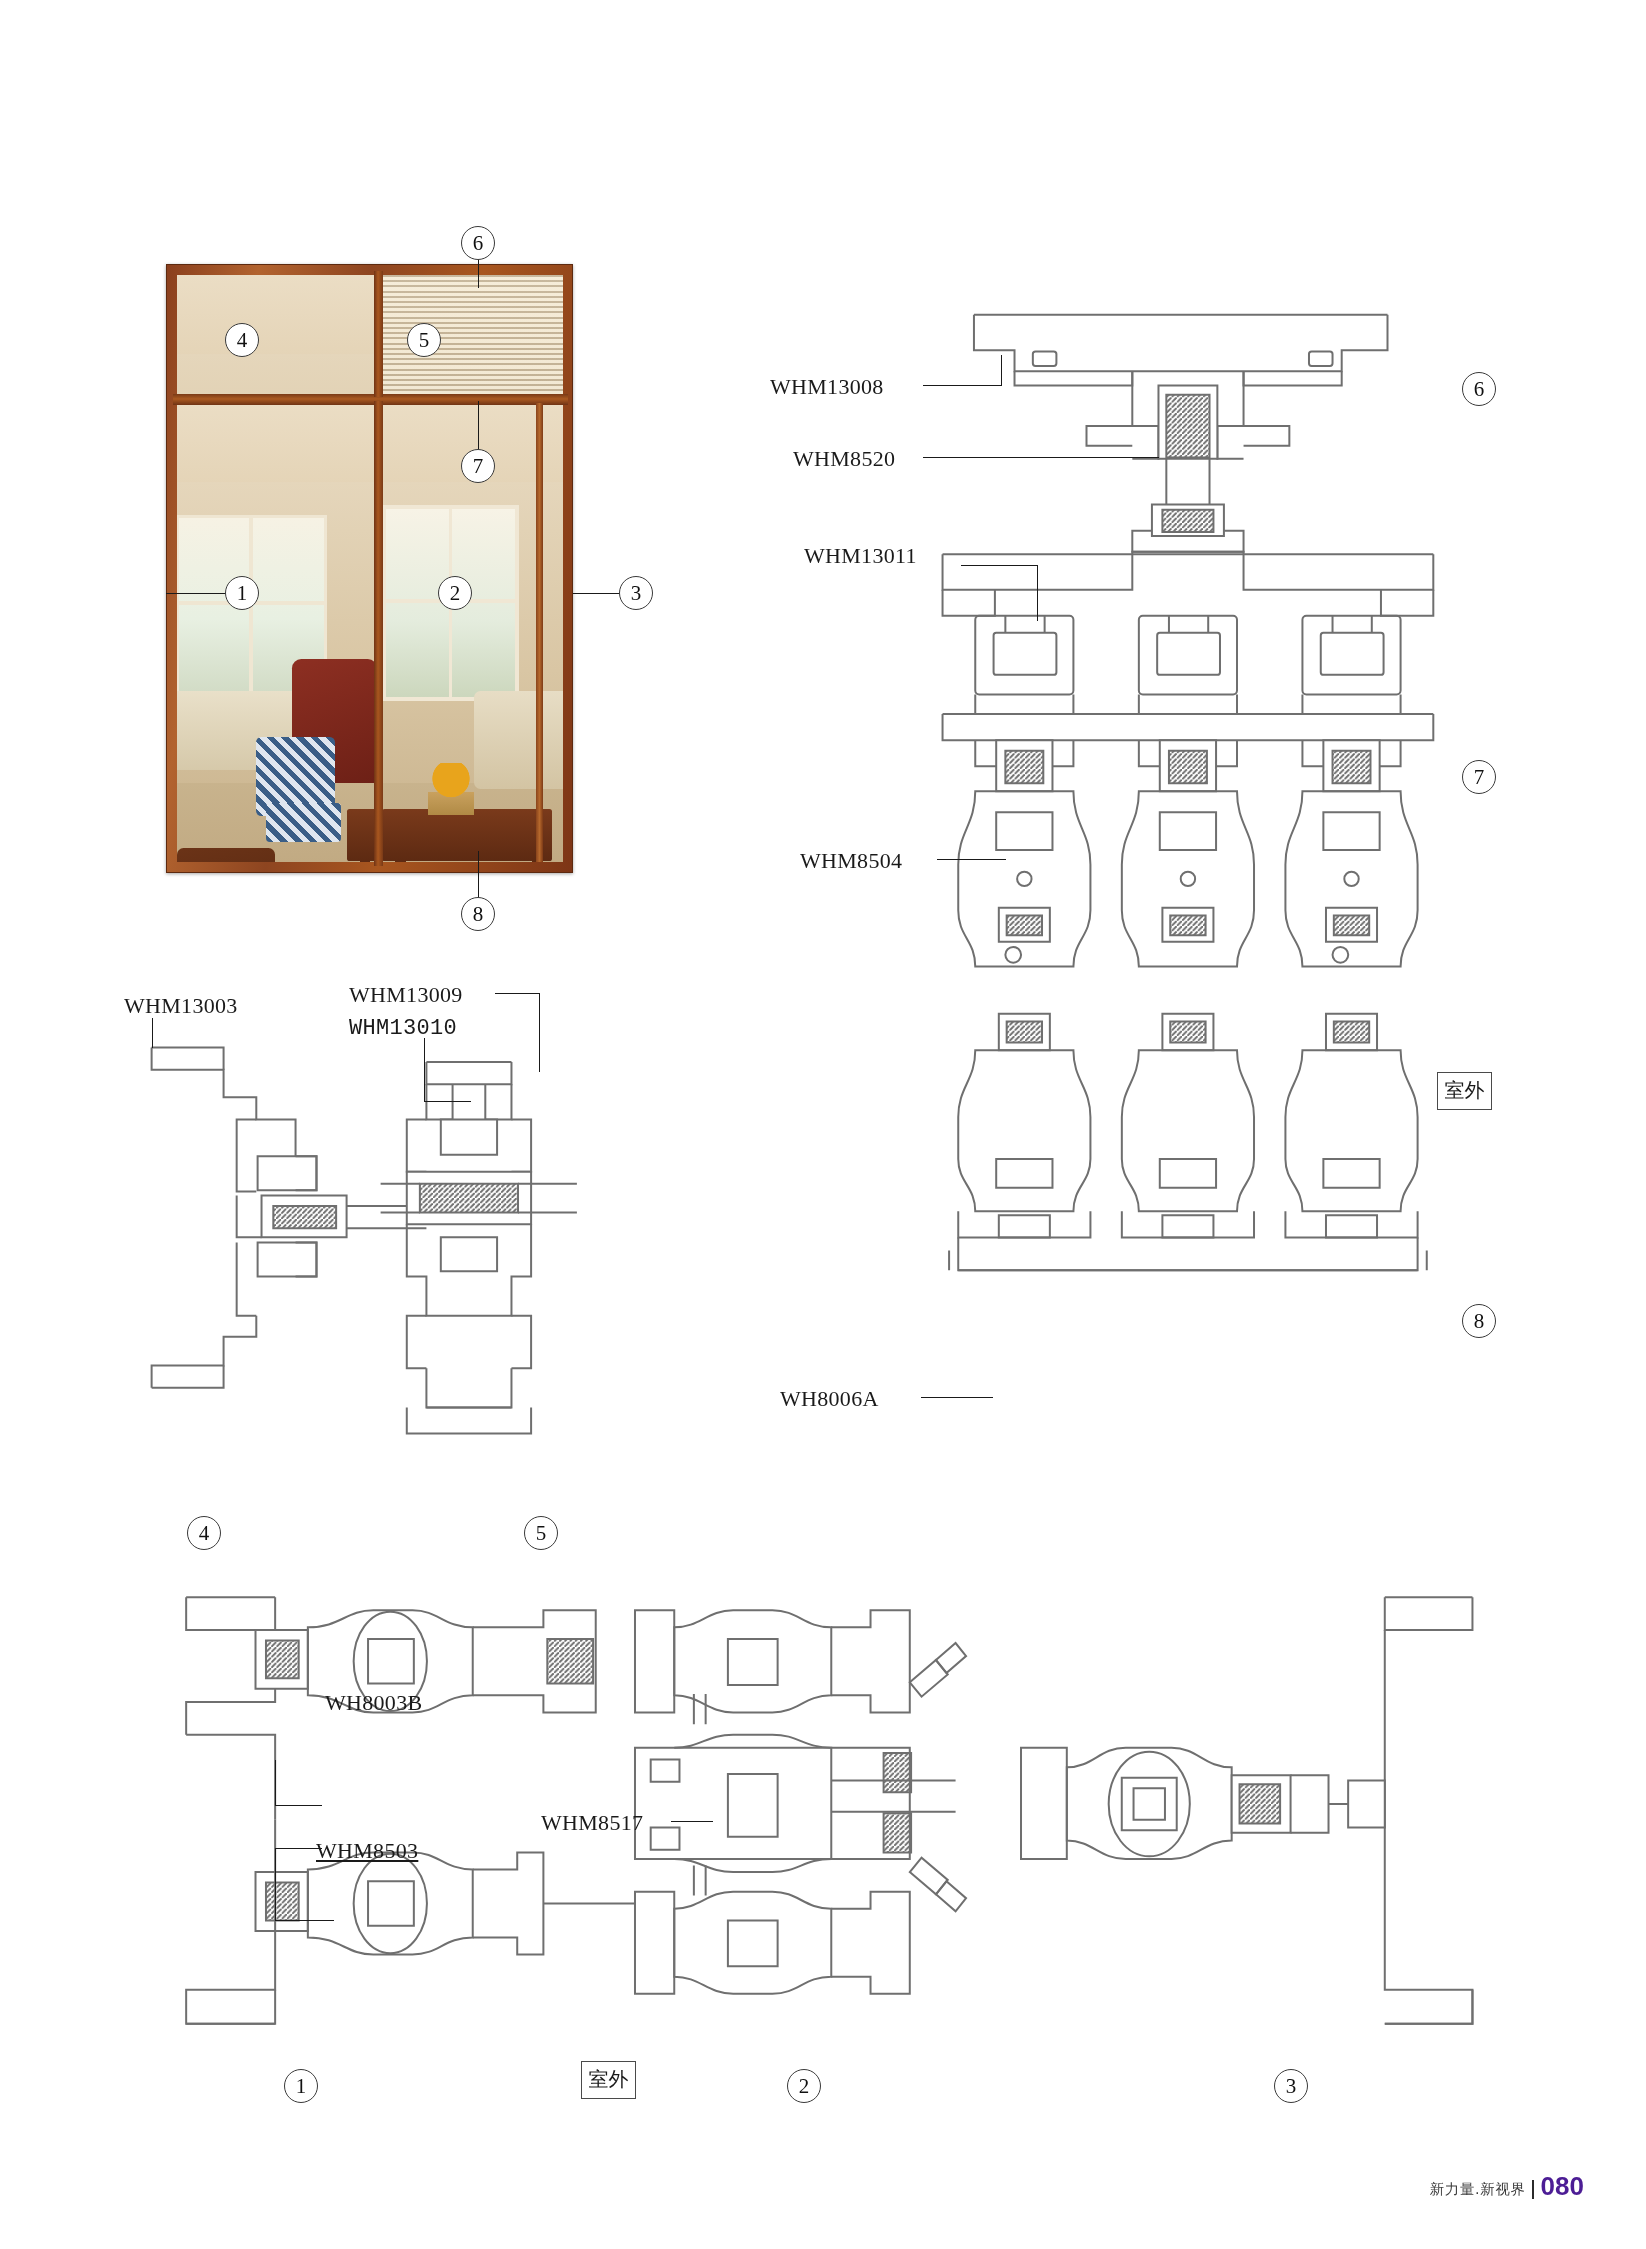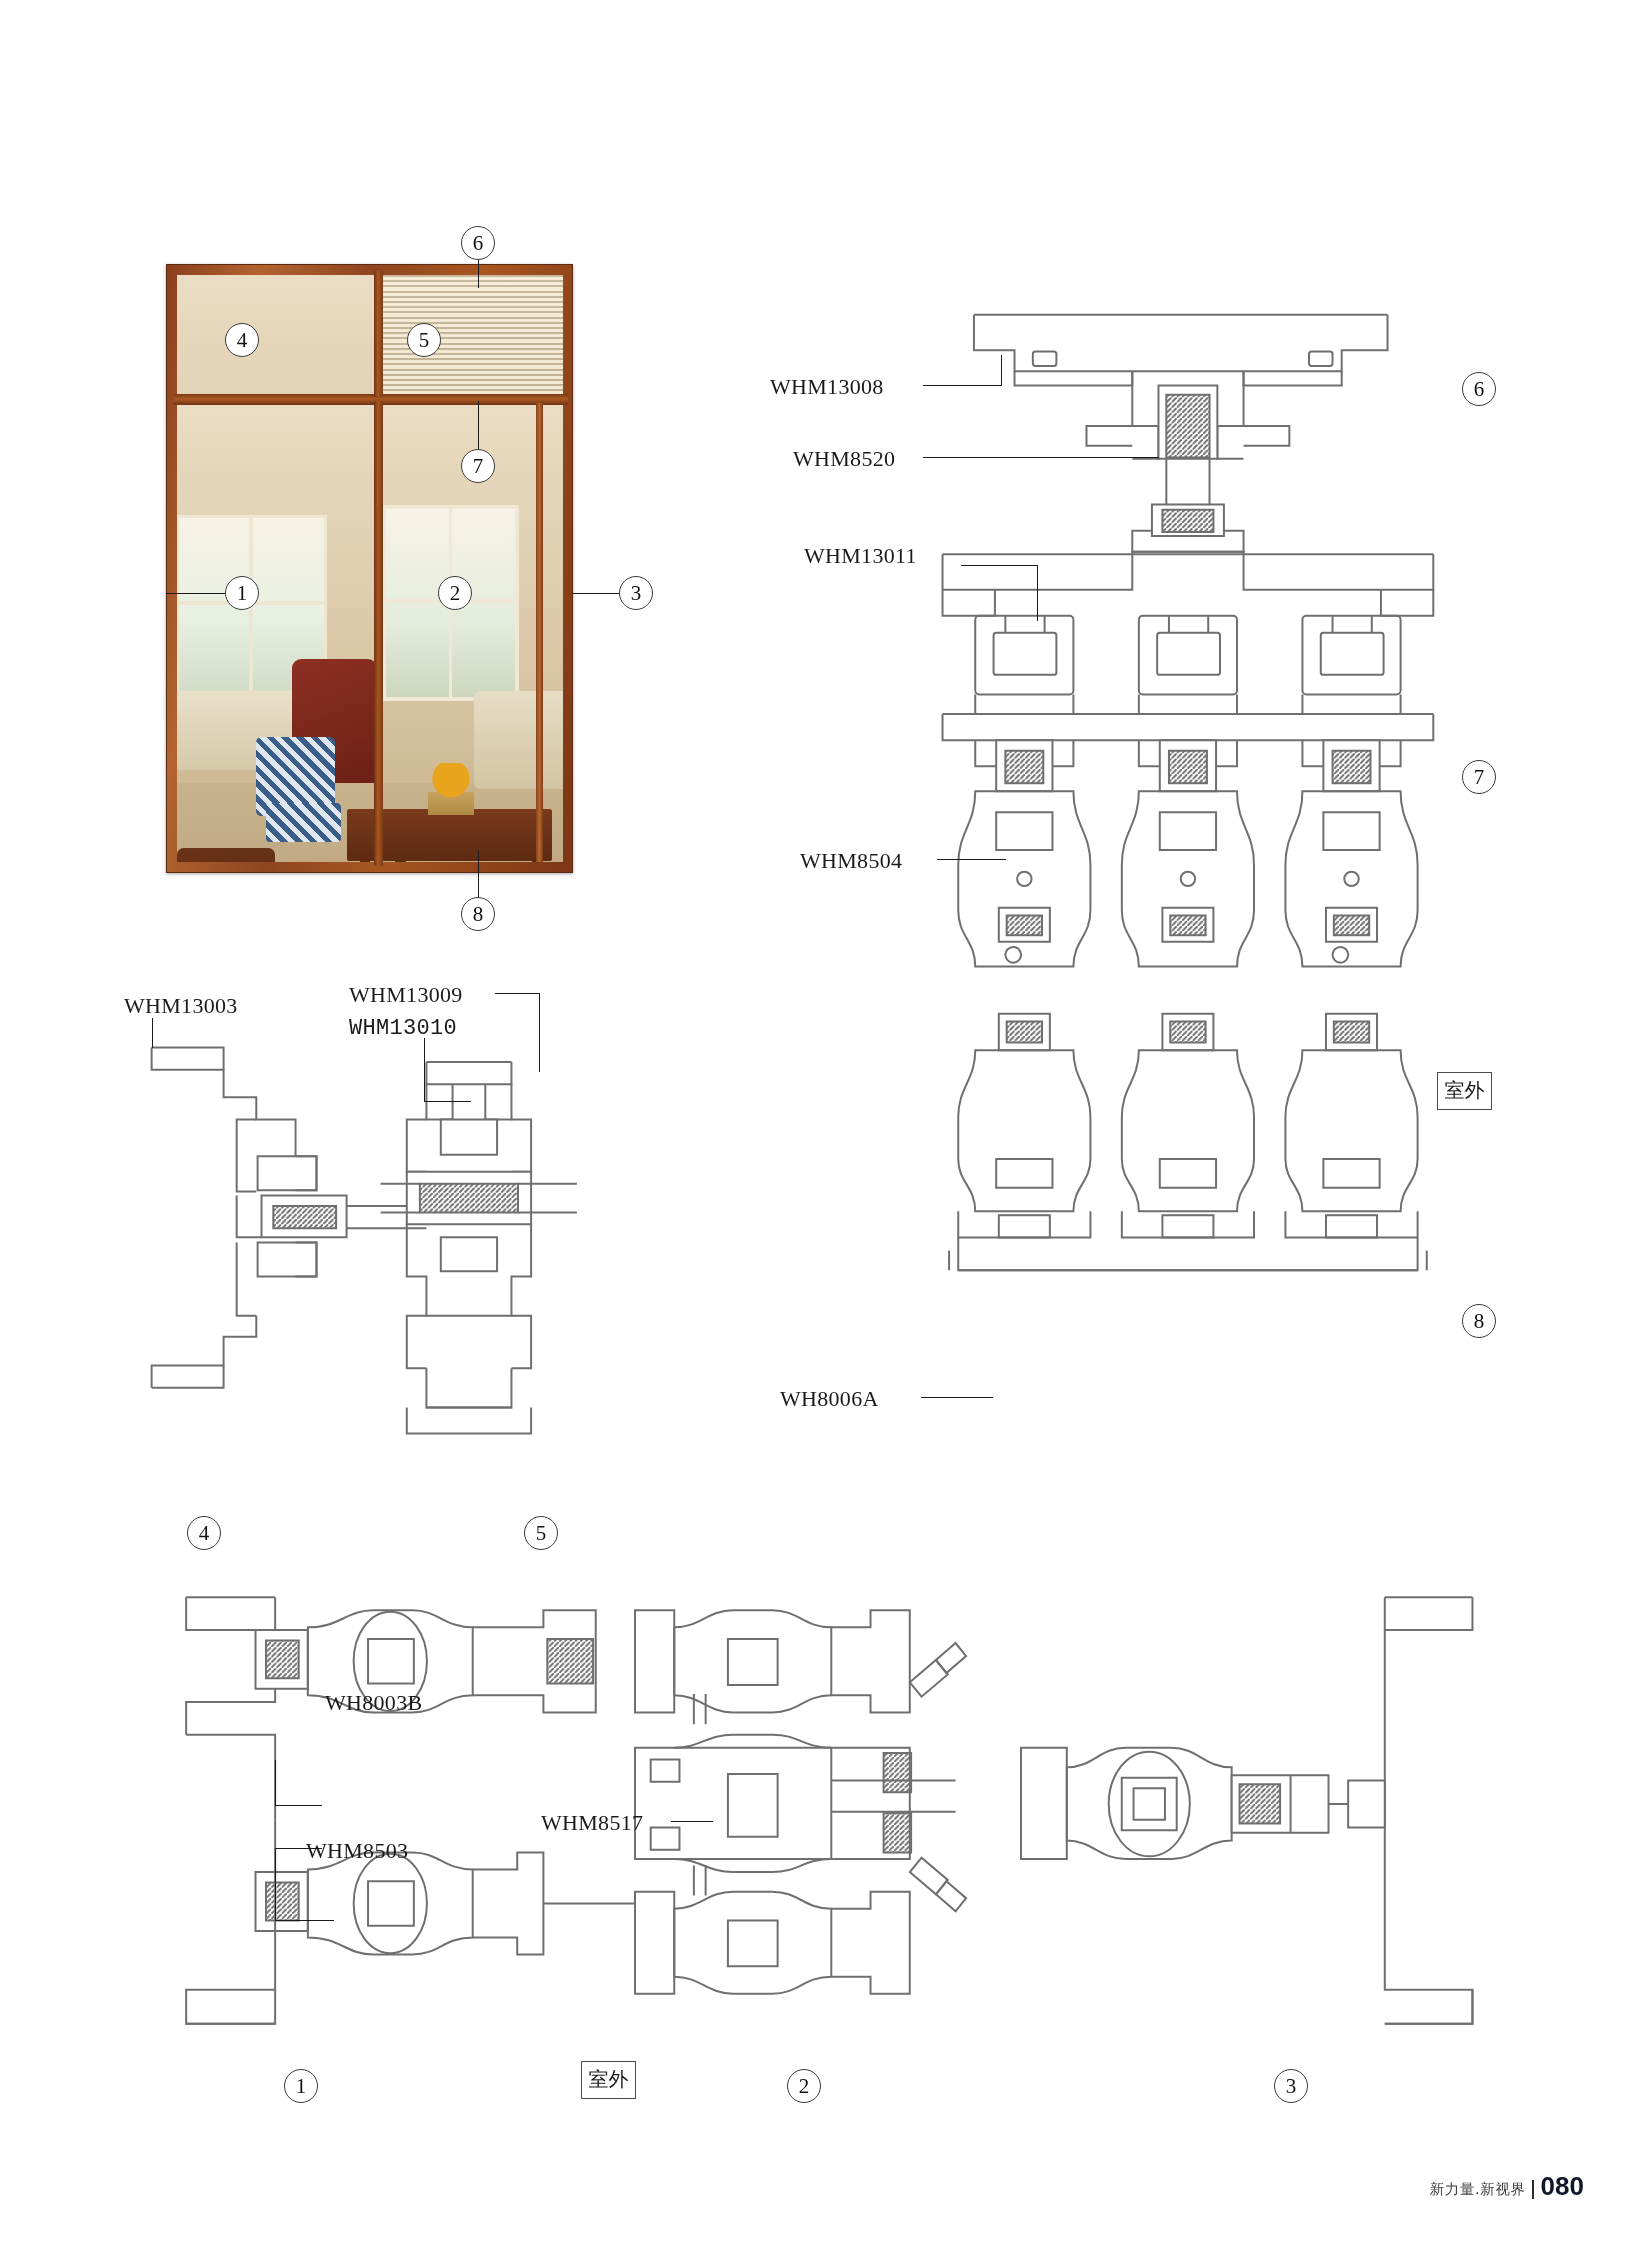--- a/index.html
+++ b/index.html
@@ -194,21 +194,21 @@
     position:absolute; right:63px; bottom:51px;
     display:flex; align-items:flex-end; gap:6.5px;
   }
   #footer .cn {
     font-family: "DejaVu Sans", sans-serif;
     font-size: 14.4px; color:#3b3b3b; letter-spacing:0.7px;
     padding-right:6.5px; border-right:2px solid #2b2b2b;
   }
   #footer .pg {
     font-family: "Liberation Sans", sans-serif;
-    font-size: 26px; font-weight:bold; color:#0f172a; line-height:.95;
+    font-size: 26px; font-weight:bold; color:#4c1d95; line-height:.95;
   }
 </style>
 </head>
 <body>
 
 <div id="page">
 
   <div id="photo-wrap">
     <div class="frame-outer"></div>
 
@@ -568,21 +568,21 @@
       <polyline points="1846,672 1980,672 1980,620"></polyline>
       <path d="M1760,336 L1846,336"></path>
       <rect x="1790" y="300" width="56" height="72" class="fillw"></rect>
     </g>
   </svg>
 
   <div class="label" style="left:325px; top:1690px;">WH8003B</div>
   <div class="leader h" style="left:275px; top:1805px; width:47px;"></div>
   <div class="leader v" style="left:275px; top:1760px; height:46px;"></div>
 
-  <div class="label" style="left:306px; top:1838px;">WHM8503</div>
+  <div class="label" style="left:316px; top:1838px;text-decoration:underline;">WHM8503</div>
   <div class="leader h" style="left:275px; top:1848px; width:47px;"></div>
   <div class="leader v" style="left:275px; top:1848px; height:72px;"></div>
   <div class="leader h" style="left:275px; top:1920px; width:59px;"></div>
 
   <div class="label" style="left:541px; top:1810px;">WHM8517</div>
   <div class="leader h" style="left:671px; top:1821px; width:42px;"></div>
 
   <div class="bubble" style="left:284px; top:2069px;">1</div>
   <div class="bubble" style="left:787px; top:2069px;">2</div>
   <div class="bubble" style="left:1274px; top:2069px;">3</div>

